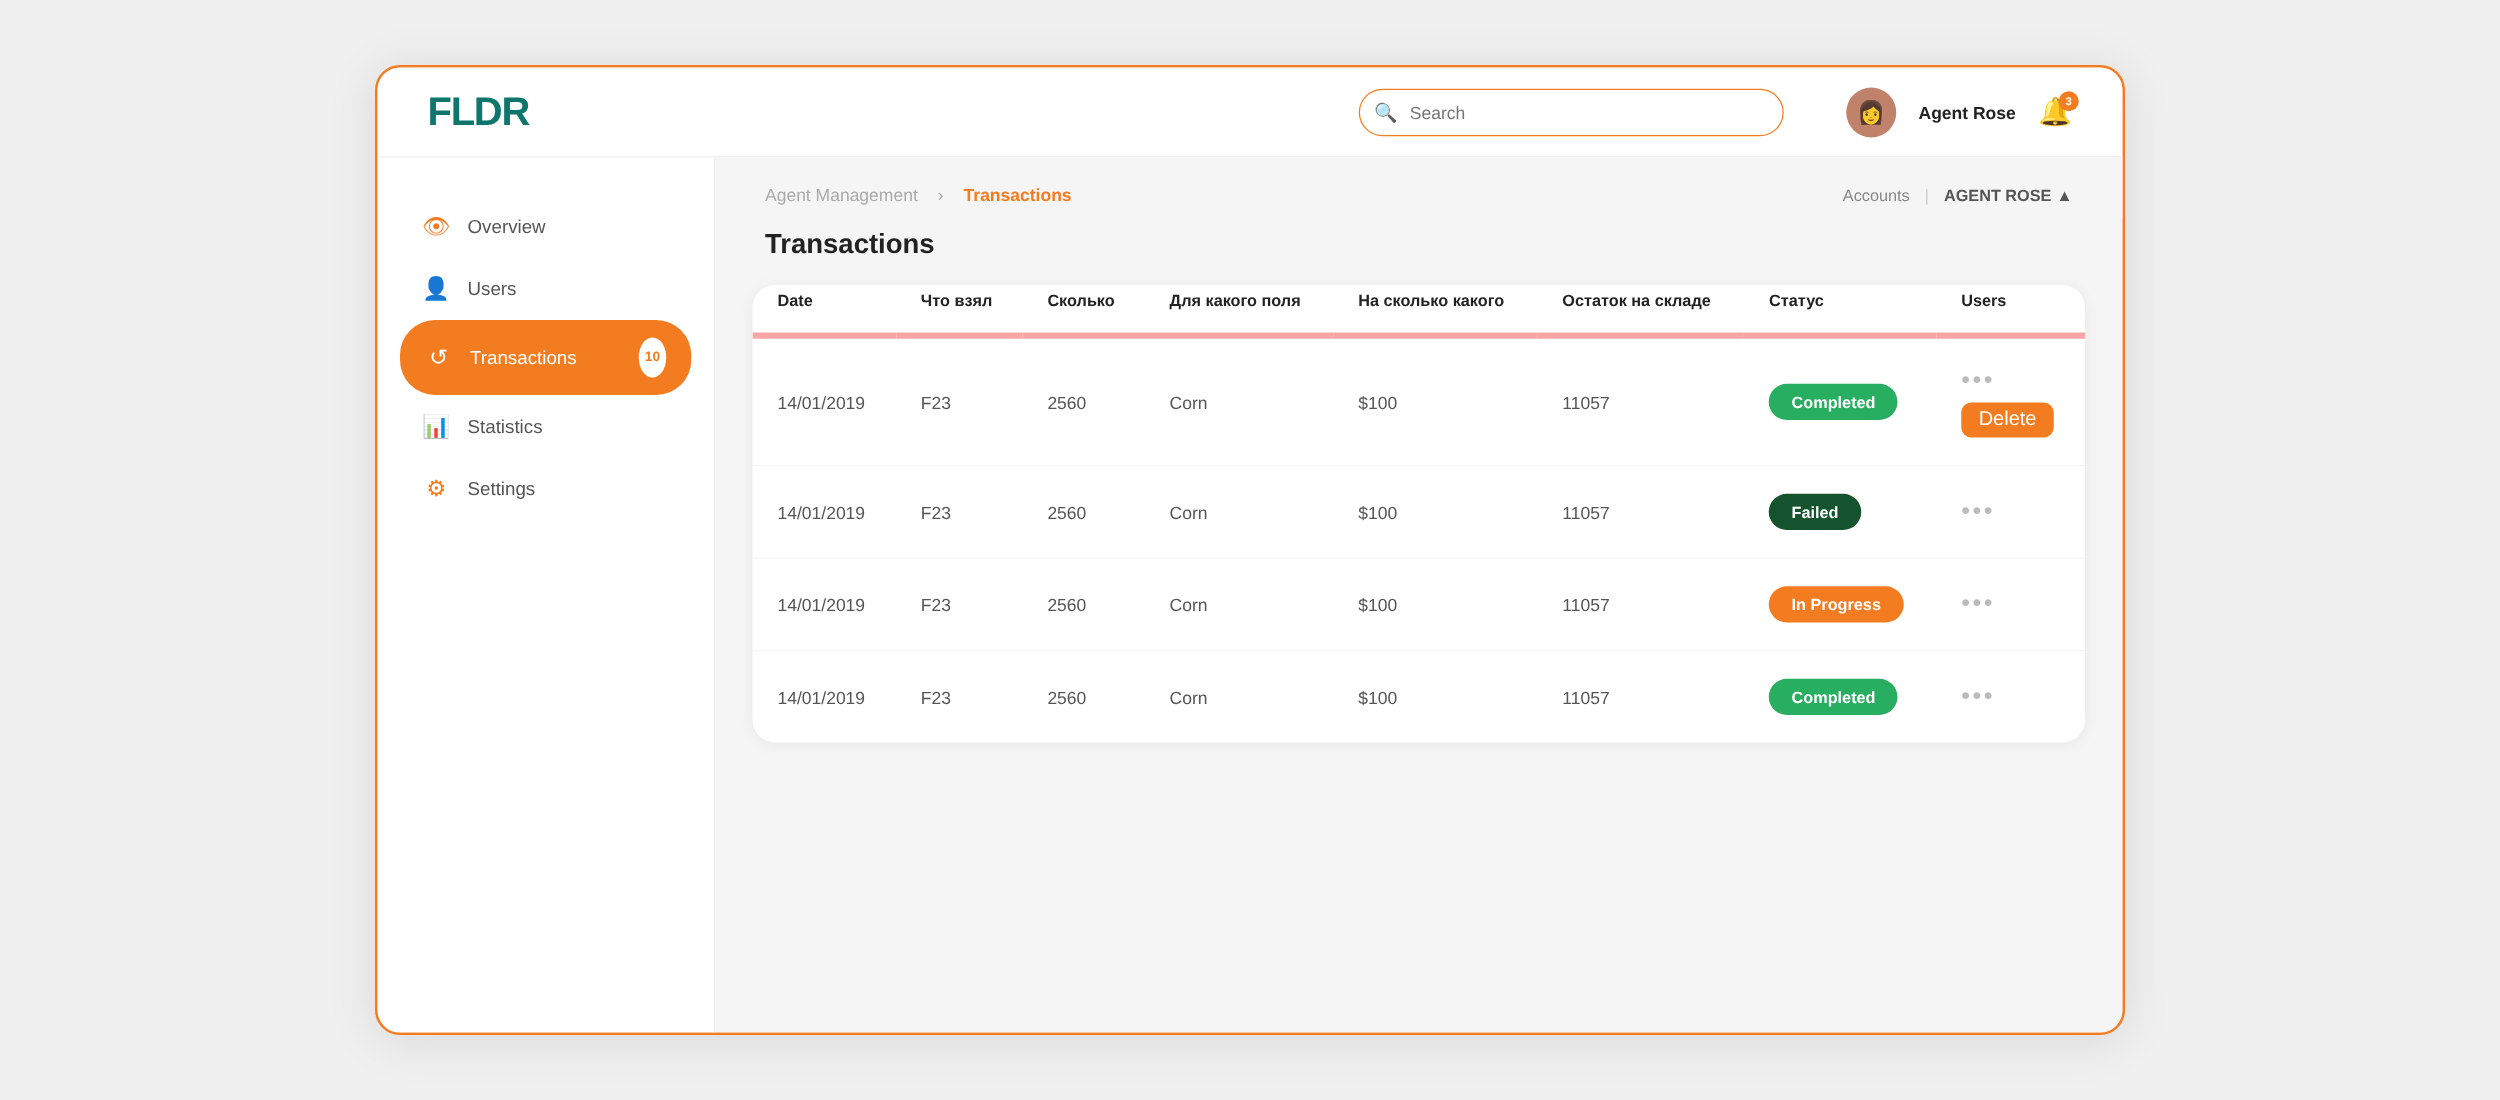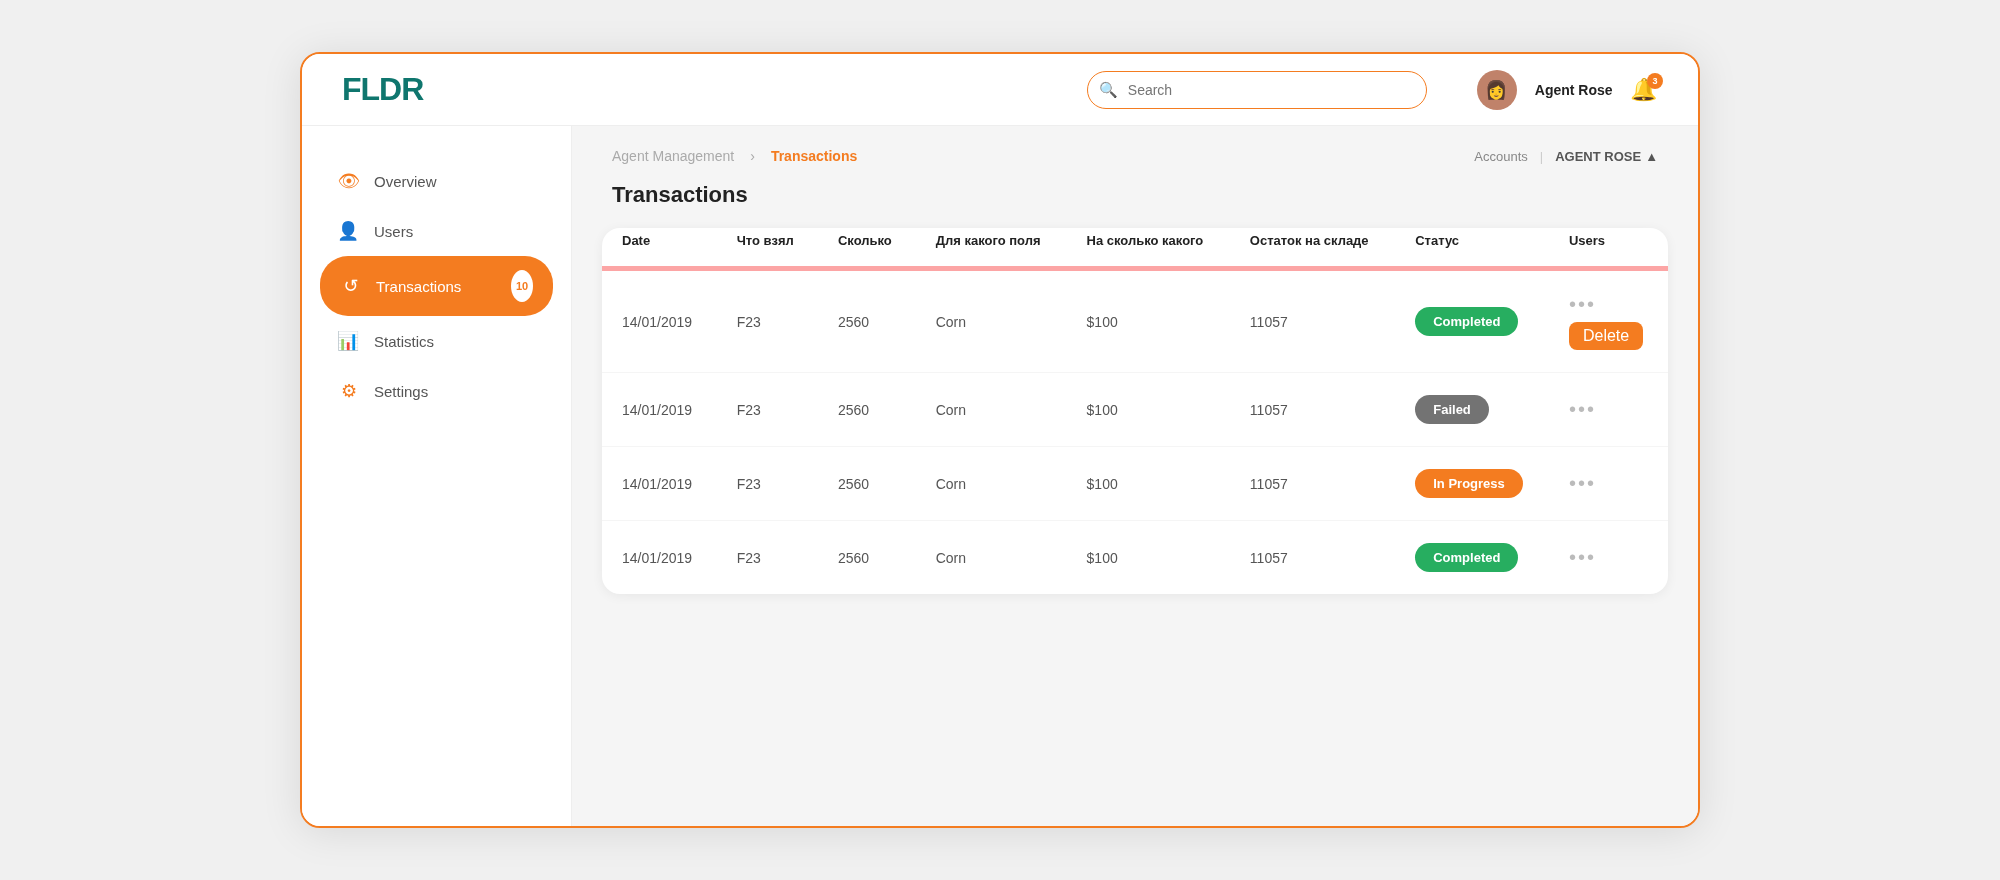--- a/index.html
+++ b/index.html
@@ -227,21 +227,21 @@
     }
     .status-badge {
       display: inline-block;
       padding: 7px 18px;
       border-radius: 20px;
       font-size: 13px;
       font-weight: 700;
       color: #fff;
     }
     .status-completed { background: #27ae60; }
-    .status-failed { background: #737373; }
+    .status-failed { background: #14532d; }
     .status-inprogress { background: #f47c20; }
     .action-dots {
       font-size: 20px;
       color: #bbb;
       cursor: pointer;
       letter-spacing: 2px;
       position: relative;
       display: inline-block;
     }
     .delete-btn {

